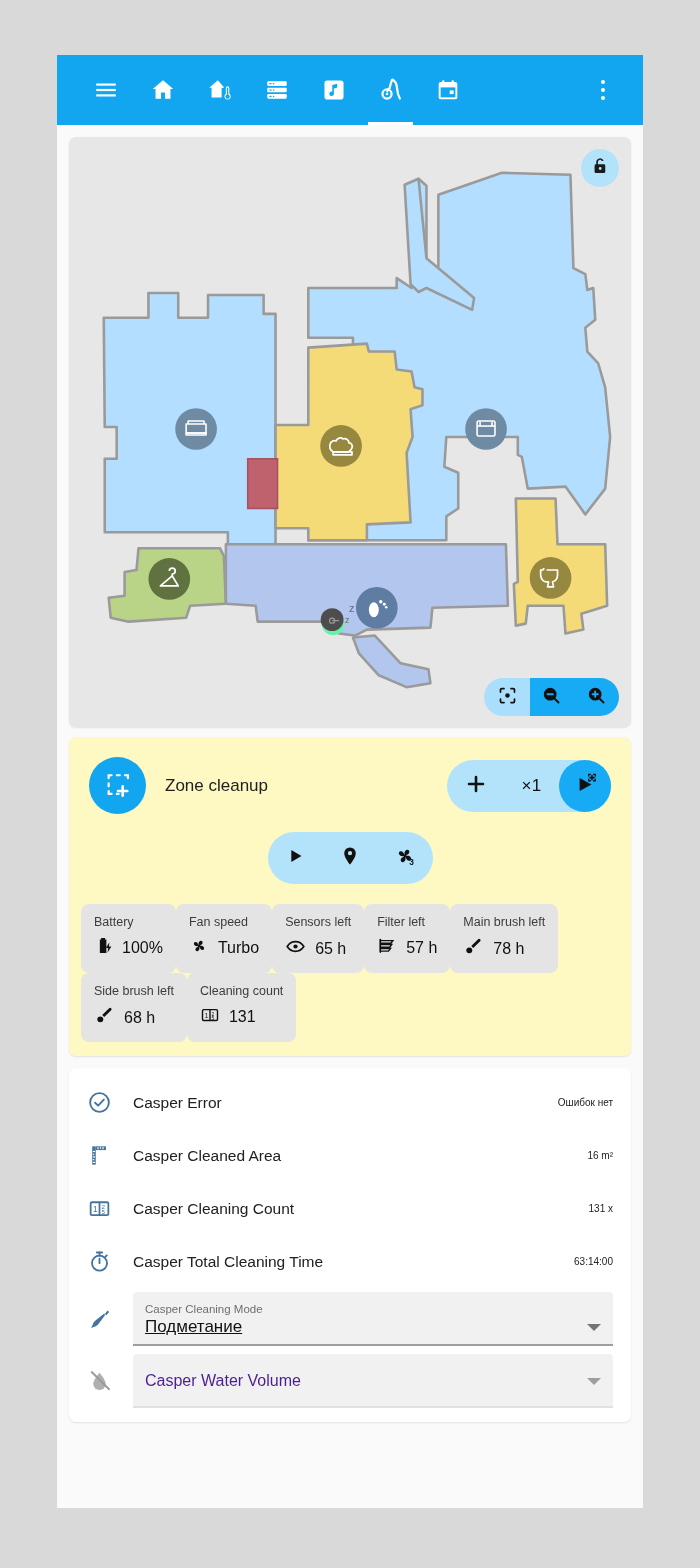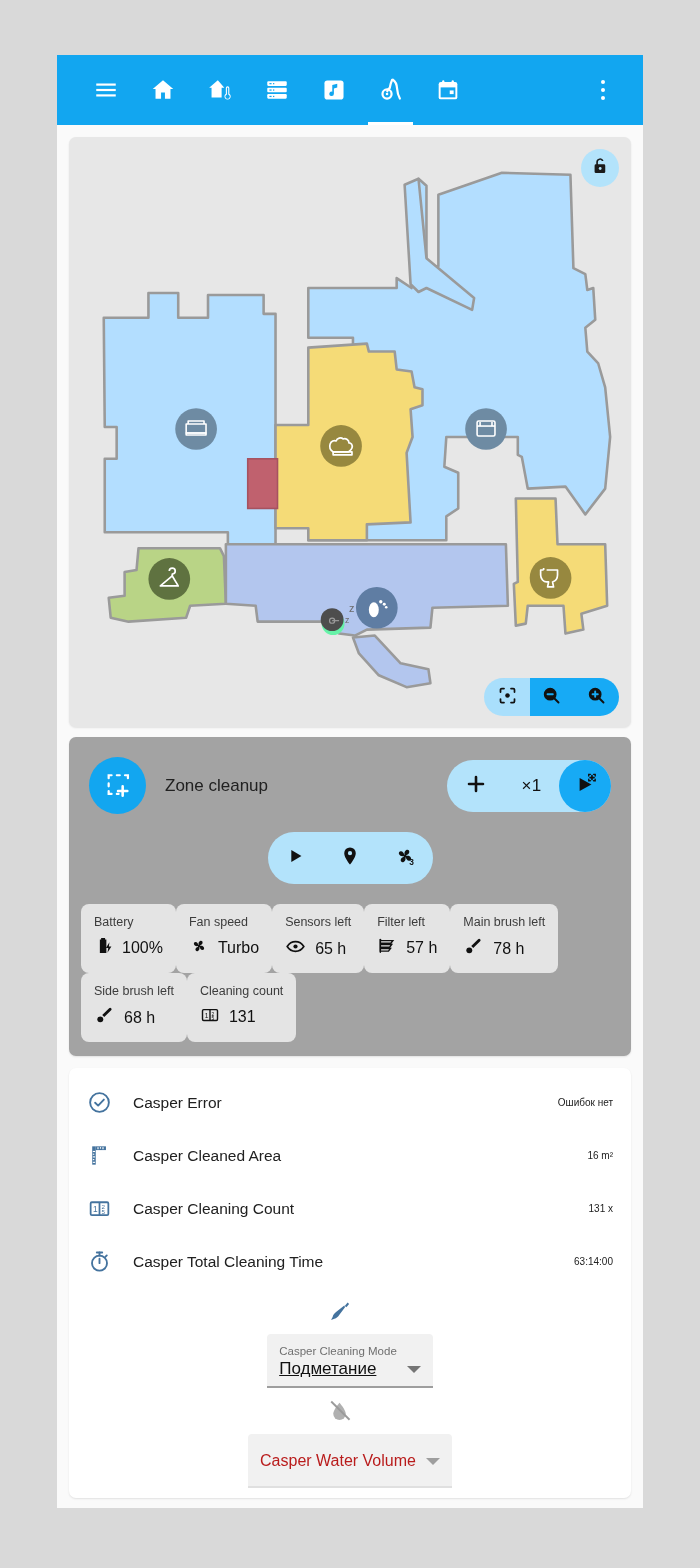--- a/index.html
+++ b/index.html
@@ -70,21 +70,21 @@
     height: 38px; display:flex; align-items:center; justify-content:center;
     cursor: pointer;
   }
   .mapctl .seg.light { width: 46px; background:#a9dffc; border-radius: 19px 0 0 19px; }
   .mapctl .seg.dark  { width: 43px; background:#17aaf5; }
   .mapctl .seg.dark.last { border-radius: 0 19px 19px 0; width:46px; }
 
   
   .ctlcard {
     margin: 10px 12px 0 12px;
-    background: #a3a3a3;
+    background: #fef9c3;
     border-radius: 7px;
     padding: 14px 10px 14px 10px;
     box-shadow: 0 1px 2px rgba(0,0,0,.10);
   }
   .row1 { display:flex; align-items:center; padding: 6px 10px 0 10px;}
   .zonebadge {
     width: 57px; height: 57px; border-radius:50%;
     background:#12a6f0; display:flex;align-items:center;justify-content:center;
     flex: 0 0 auto;
   }
@@ -125,34 +125,34 @@
     margin: 12px 12px 12px 12px;
     background:#ffffff; border-radius:7px;
     padding: 8px 0 10px 0;
     box-shadow: 0 1px 2px rgba(0,0,0,.10);
   }
   .erow { display:flex; align-items:center; height:53px; padding:0 18px; }
   .erow .ic { width:46px; flex:0 0 46px; display:flex; align-items:center; justify-content:flex-start;}
   .erow .nm { font-size:15.5px; color:#212121; flex:1; }
   .erow .vl { font-size:10px; color:#212121; text-align:right; white-space:nowrap;}
 
-  .srow { display:flex; align-items:center; min-height:62px; padding:0 18px;flex-direction:column;}
+  .srow { display:flex; align-items:center; min-height:62px; padding:0 18px;}
   .srow .ic { width:46px; flex:0 0 46px; display:flex; align-items:center;}
   .select {
     flex:1; background:#f1f1f1; border-radius:4px 4px 0 0;
     border-bottom:2px solid #9e9e9e;
     padding:9px 12px 7px 12px;
     display:flex; align-items:flex-end; cursor:pointer;
     position:relative; min-height:54px;
   }
   .select.empty { border-bottom-color:#e0e0e0; align-items:center; }
   .select .txtwrap { flex:1; }
   .select .lab { font-size:11.5px; color:#6f6f6f; margin-bottom:2px; }
   .select .val { font-size:17px; color:#111;text-decoration:underline; }
-  .select .ph  { font-size:16px; color:#b91c1c; }
+  .select .ph  { font-size:16px; color:#4c1d95; }
   .caret { width:0;height:0;border-left:7px solid transparent;border-right:7px solid transparent;border-top:7px solid #757575; margin-left:10px; margin-bottom:6px;}
   .select.empty .caret { border-top-color:#9e9e9e; margin-bottom:0;}
 </style>
 </head>
 <body>
 
 <div class="phone">
 
   <div class="appbar">
     <div class="nav">

